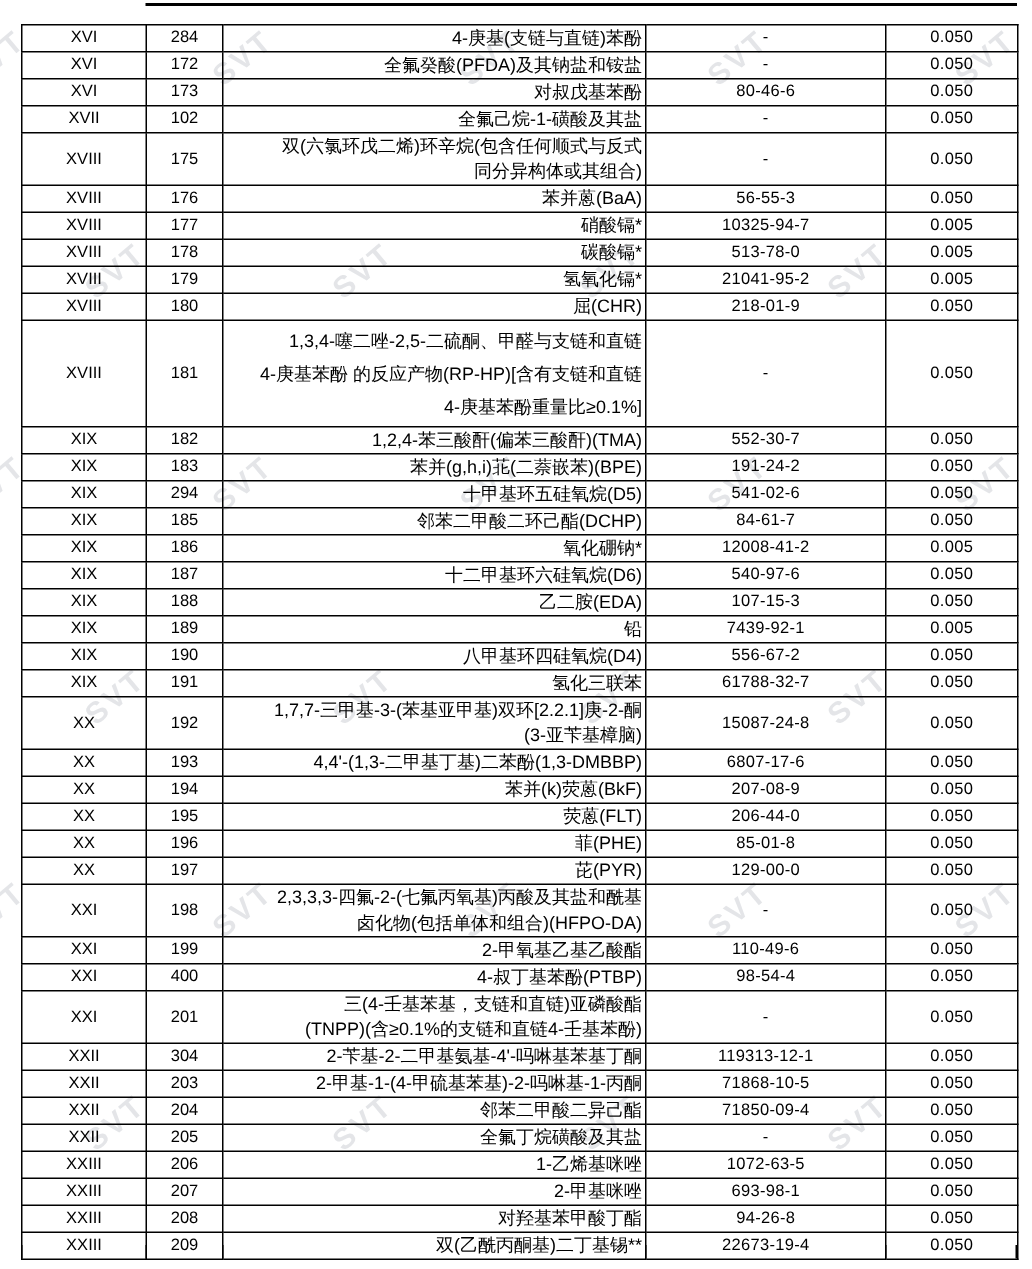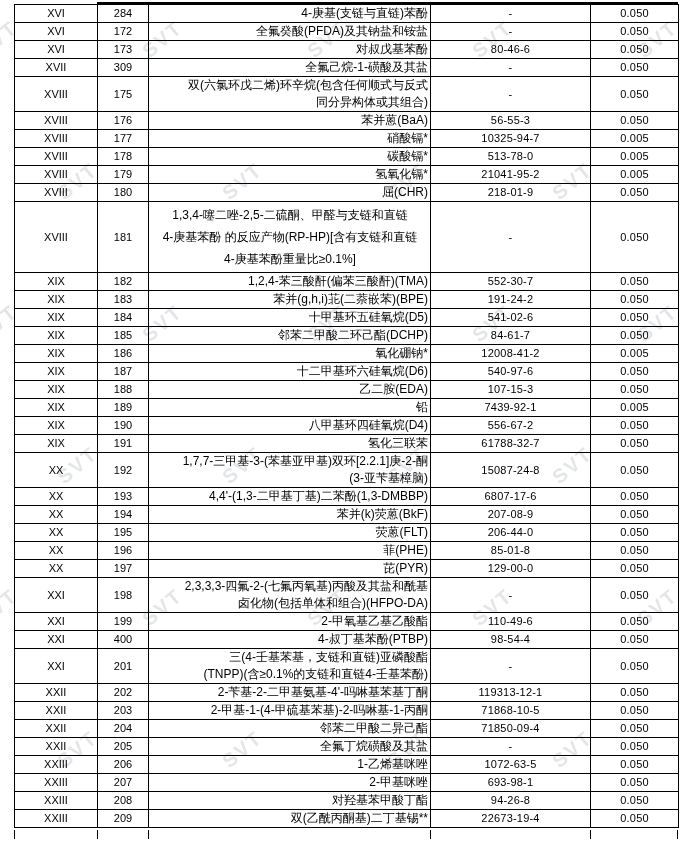--- a/index.html
+++ b/index.html
@@ -8,32 +8,32 @@
     font-family:"Liberation Sans","DejaVu Sans",sans-serif;color:#000;
   }
   .watermark-layer{position:absolute;inset:0;z-index:0;pointer-events:none;}
   .watermark{
     position:absolute;font-size:20px;font-weight:bold;color:#b9bdc4;opacity:.38;
     transform:rotate(-40deg);letter-spacing:2px;user-select:none;
   }
   .top-partial-line{position:absolute;left:97px;top:2px;width:581px;height:2px;background:#000;z-index:2;}
   .bottom-stub{position:absolute;top:830px;width:1px;height:9px;background:#000;z-index:2;}
   table.substance-table{
-    position:absolute;left:14px;top:4px;width:664px;border-collapse:collapse;z-index:1;
+    position:absolute;left:14px;top:16px;width:664px;border-collapse:collapse;z-index:1;
     background:transparent;table-layout:fixed;
   }
   .substance-table td{
     border:1px solid #000;padding:0 2px;font-size:11px;line-height:17px;
     text-align:center;vertical-align:middle;background:transparent;overflow:hidden;
   }
   .substance-table td.name-cell{
     text-align:right;font-size:12px;padding-left:3px;white-space:pre-line;
   }
   .substance-table tr.row-181 td.name-cell{
-    text-align:center;line-height:22px;padding-top:2px;padding-bottom:2px;
+    text-align:right;line-height:22px;padding-top:2px;padding-bottom:2px;
   }
   .substance-table td.cas-cell,.substance-table td.limit-cell{letter-spacing:.2px;}
 </style>
 </head>
 <body>
 
 <div class="watermark-layer">
     <span class="watermark" style="left: -25px; top: 28px;">SVT</span>
     <span class="watermark" style="left: 140px; top: 28px;">SVT</span>
     <span class="watermark" style="left: 305px; top: 28px;">SVT</span>
@@ -90,21 +90,21 @@
   </tr>
       <tr>
     <td class="group-cell">XVI</td>
     <td class="index-cell">173</td>
     <td class="name-cell">对叔戊基苯酚</td>
     <td class="cas-cell">80-46-6</td>
     <td class="limit-cell">0.050</td>
   </tr>
       <tr>
     <td class="group-cell">XVII</td>
-    <td class="index-cell">309</td>
+    <td class="index-cell">102</td>
     <td class="name-cell">全氟己烷-1-磺酸及其盐</td>
     <td class="cas-cell">-</td>
     <td class="limit-cell">0.050</td>
   </tr>
       <tr>
     <td class="group-cell">XVIII</td>
     <td class="index-cell">175</td>
     <td class="name-cell">双(六氯环戊二烯)环辛烷(包含任何顺式与反式
 同分异构体或其组合)</td>
     <td class="cas-cell">-</td>
@@ -163,21 +163,21 @@
   </tr>
       <tr>
     <td class="group-cell">XIX</td>
     <td class="index-cell">183</td>
     <td class="name-cell">苯并(g,h,i)苝(二萘嵌苯)(BPE)</td>
     <td class="cas-cell">191-24-2</td>
     <td class="limit-cell">0.050</td>
   </tr>
       <tr>
     <td class="group-cell">XIX</td>
-    <td class="index-cell">184</td>
+    <td class="index-cell">294</td>
     <td class="name-cell">十甲基环五硅氧烷(D5)</td>
     <td class="cas-cell">541-02-6</td>
     <td class="limit-cell">0.050</td>
   </tr>
       <tr>
     <td class="group-cell">XIX</td>
     <td class="index-cell">185</td>
     <td class="name-cell">邻苯二甲酸二环己酯(DCHP)</td>
     <td class="cas-cell">84-61-7</td>
     <td class="limit-cell">0.050</td>
@@ -292,21 +292,21 @@
       <tr>
     <td class="group-cell">XXI</td>
     <td class="index-cell">201</td>
     <td class="name-cell">三(4-壬基苯基，支链和直链)亚磷酸酯
 (TNPP)(含≥0.1%的支链和直链4-壬基苯酚)</td>
     <td class="cas-cell">-</td>
     <td class="limit-cell">0.050</td>
   </tr>
       <tr>
     <td class="group-cell">XXII</td>
-    <td class="index-cell">202</td>
+    <td class="index-cell">304</td>
     <td class="name-cell">2-苄基-2-二甲基氨基-4'-吗啉基苯基丁酮</td>
     <td class="cas-cell">119313-12-1</td>
     <td class="limit-cell">0.050</td>
   </tr>
       <tr>
     <td class="group-cell">XXII</td>
     <td class="index-cell">203</td>
     <td class="name-cell">2-甲基-1-(4-甲硫基苯基)-2-吗啉基-1-丙酮</td>
     <td class="cas-cell">71868-10-5</td>
     <td class="limit-cell">0.050</td>

